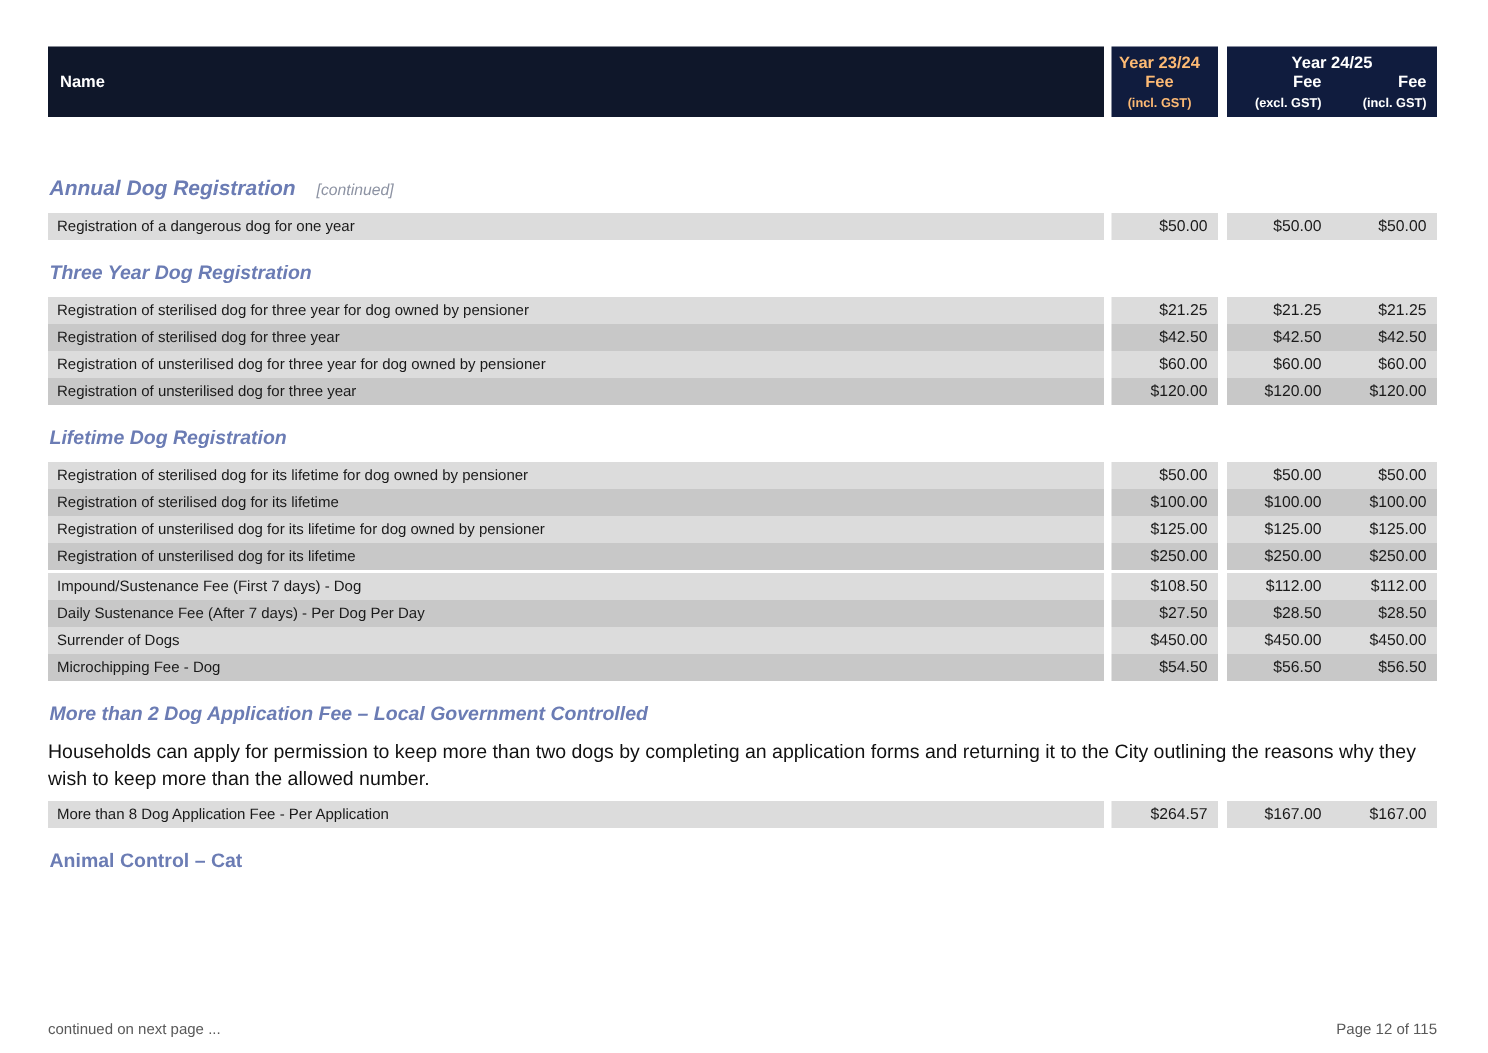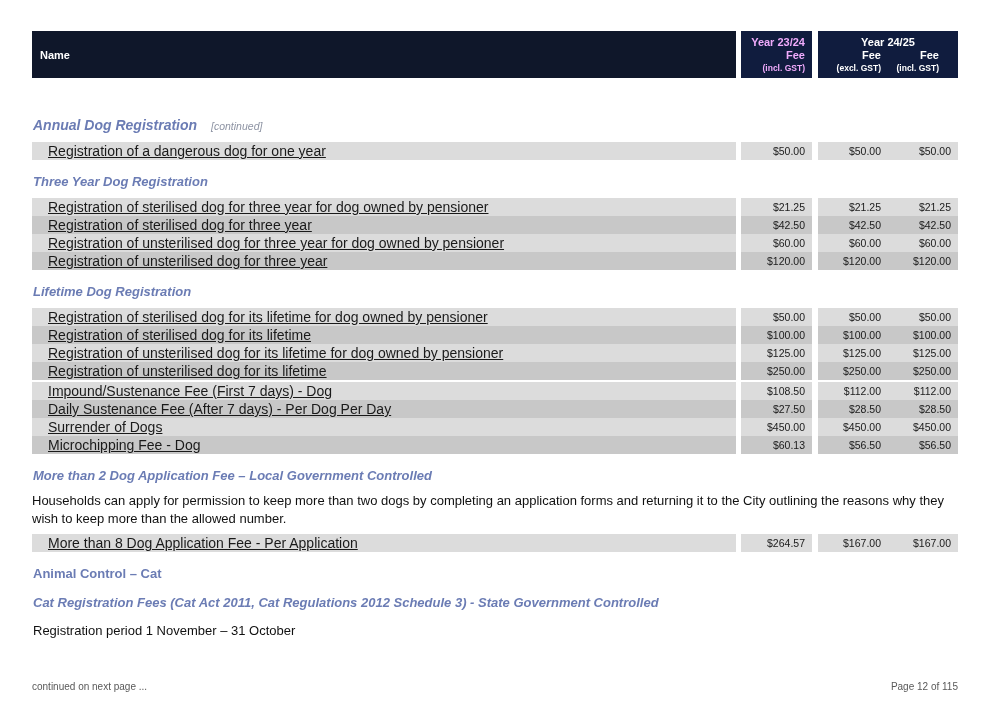--- a/index.html
+++ b/index.html
@@ -15,30 +15,31 @@
   
   .table-header { display: flex; height: 47px; }
   .th-name {
     flex: 1; background: #0f172a; color: #ffffff;
     display: flex; align-items: center;
     padding-left: 8px; font-size: 11px; font-weight: bold;
   }
   .gap5 { width: 5px; flex: none; }
   .gap6 { width: 6px; flex: none; }
   .th-col1 {
-    width: 71px; flex: none; background: #101c3e; color: #f0abfc;
+    width: 71px; flex: none; background: #101c3e; color: #fdba74;
     box-sizing: border-box; padding: 4px 7px 4px 0;
     display: flex; flex-direction: column; justify-content: center;
     text-align: right;
+    align-items: center;
   }
   .th-big { font-size: 11px; font-weight: bold; line-height: 13px; }
   .th-small { font-size: 8.5px; font-weight: bold; line-height: 12px; }
   .th-group {
     width: 140px; flex: none; background: #101c3e; color: #ffffff;
-    box-sizing: border-box; padding: 4px 12px;
+    box-sizing: border-box; padding: 4px 0;
     display: flex; flex-direction: column; justify-content: center;
   }
   .th-group-title { text-align: center; font-size: 11px; font-weight: bold; line-height: 13px; }
   .th-sub-row { display: flex; }
   .th-sub { width: 70px; box-sizing: border-box; text-align: right; padding-right: 7px; }
 
   
   .section-heading { color: #6b7cb4; font-weight: bold; margin: 14px 0 9px 1px; }
   .section-heading.major-italic { font-style: italic; font-size: 14px; margin-top: 39px; }
   .section-heading.sub-italic  { font-style: italic; font-size: 13px; }
@@ -49,22 +50,22 @@
   }
 
   .section-paragraph { font-size: 13px; color: #111111; line-height: 17.5px; margin: 7px 0; }
   .section-note { font-size: 13px; color: #111111; margin: 13px 0 0 1px; }
 
   
   .fee-table { margin: 0 0 2px 0; }
   .fee-row { display: flex; height: 18px; }
   .cell-name {
     flex: 1; display: flex; align-items: center;
-    padding-left: 16px; font-size: 14px; color: #1a1a1a;
-    white-space: nowrap; overflow: hidden; text-decoration: underline;
+    padding-left: 6px; font-size: 10px; color: #1a1a1a;
+    white-space: nowrap; overflow: hidden;
   }
   .cell-fee1 {
     width: 71px; flex: none; box-sizing: border-box;
     display: flex; align-items: center; justify-content: flex-end;
     padding-right: 7px; font-size: 10.5px; color: #1a1a1a;
   }
   .cell-fee23 { width: 140px; flex: none; display: flex; align-items: center; }
   .cell-fee23 .fee-sub {
     width: 70px; box-sizing: border-box; text-align: right;
     padding-right: 7px; font-size: 10.5px; color: #1a1a1a;
@@ -268,21 +269,21 @@
     <div class="gap6"></div>
     <div class="cell-fee23">
       <span class="fee-sub">$450.00</span>
       <span class="fee-sub">$450.00</span>
     </div>
   </div>
 
   <div class="fee-row row-dark">
     <div class="cell-name">Microchipping Fee - Dog</div>
     <div class="gap5"></div>
-    <div class="cell-fee1">$60.13</div>
+    <div class="cell-fee1">$54.50</div>
     <div class="gap6"></div>
     <div class="cell-fee23">
       <span class="fee-sub">$56.50</span>
       <span class="fee-sub">$56.50</span>
     </div>
   </div>
 </div>
 
   </div>
 
@@ -308,28 +309,20 @@
   </div>
 
   <div>
     <div class="section-heading major-roman">
       <span>Animal Control – Cat</span>
       
     </div>
 
   </div>
 
-  <div>
-    <div class="section-heading sub-italic">
-      <span>Cat Registration Fees (Cat Act 2011, Cat Regulations 2012 Schedule 3) - State Government Controlled</span>
-      
-    </div>
-
-    <div class="section-note">Registration period 1 November – 31 October</div>
-  </div>
 </div>
 
 </div>
 
 <div class="footer">
   <span>continued on next page ...</span>
   <span>Page 12 of 115</span>
 </div>
 
 </body></html>

